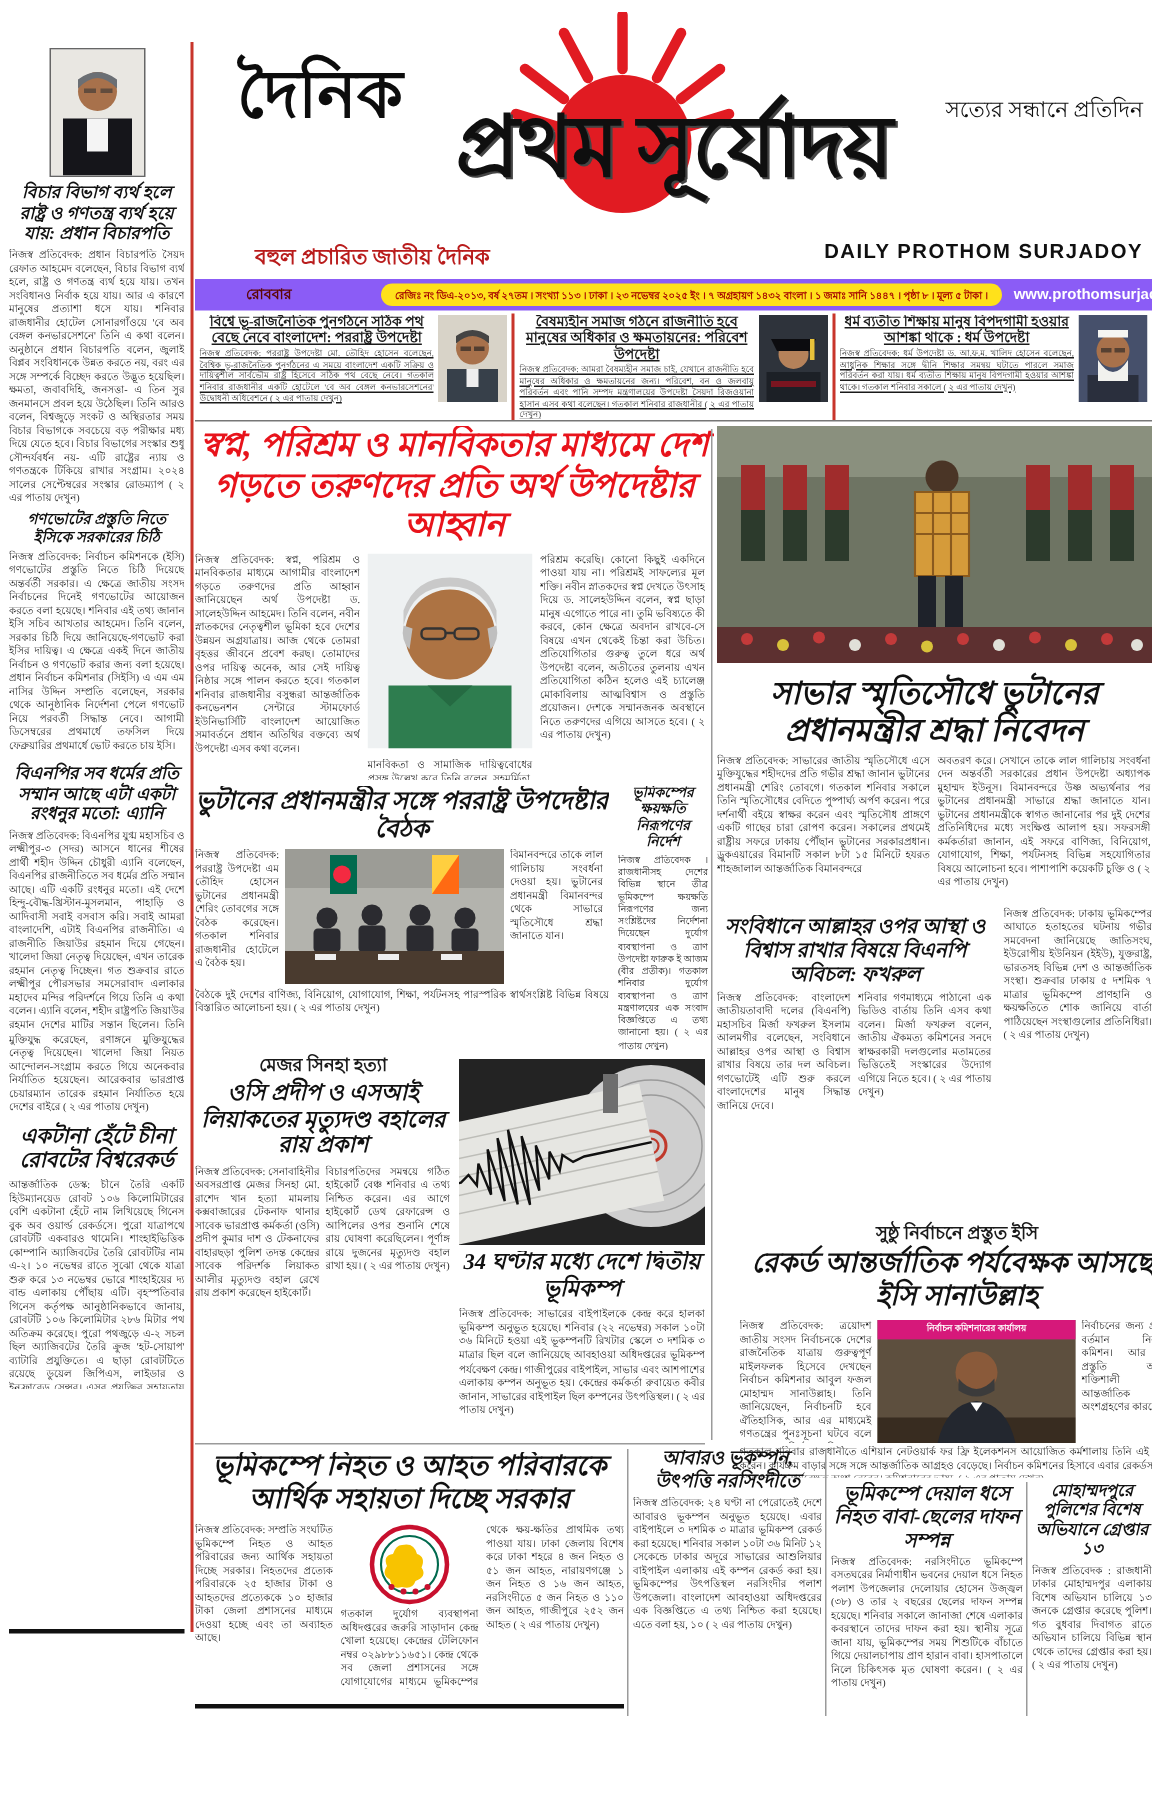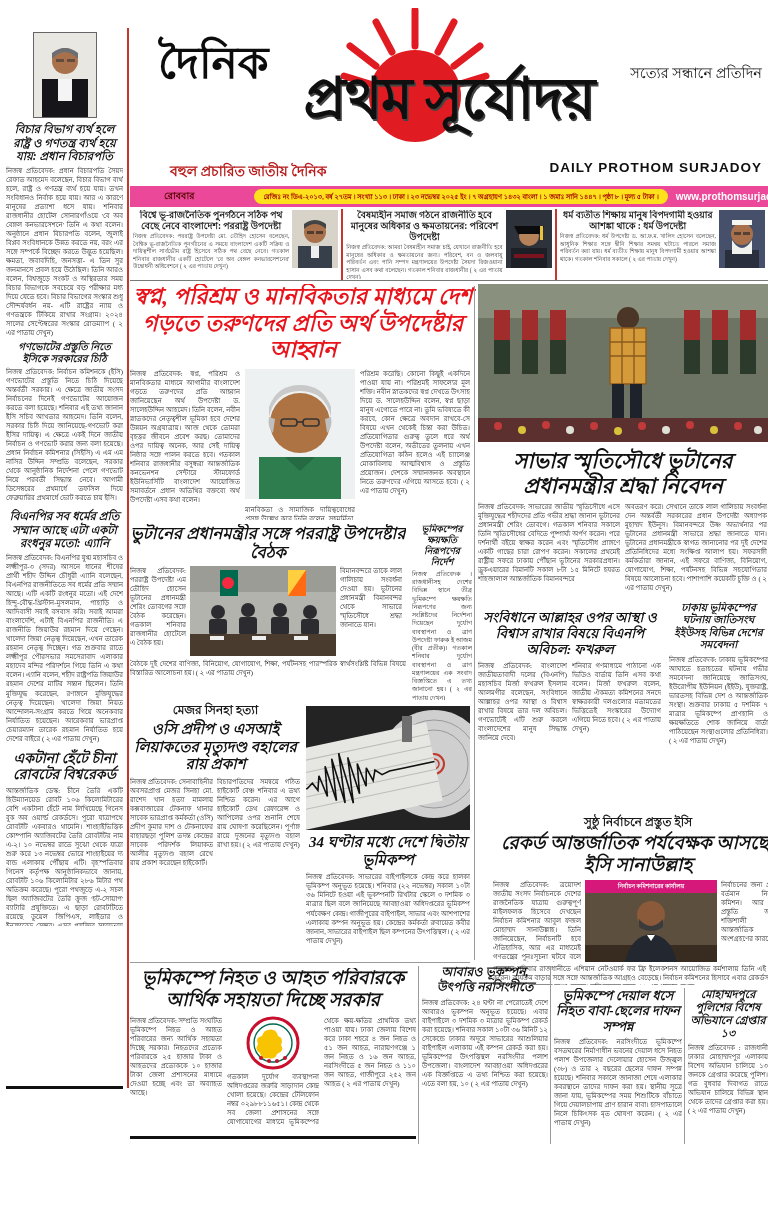--- a/index.html
+++ b/index.html
@@ -25,28 +25,28 @@
   #masthead{left:130px;top:0;width:638px;height:186px;}
   #mh-daily{position:absolute;left:28px;top:30px;font-size:44px;font-weight:900;color:#0c0c0c;}
   #mh-sun{position:absolute;left:210px;top:8px;}
   #mh-title{position:absolute;left:0;top:70px;width:638px;text-align:center;font-size:57px;font-weight:900;
             color:#0f0f0f;line-height:1;letter-spacing:-1px;text-shadow:1.5px 1.5px 0 #444;}
   #mh-motto{position:absolute;right:6px;top:62px;font-size:14.5px;font-weight:normal;color:#101010;}
   #mh-sub{position:absolute;left:40px;top:160px;font-size:14px;font-weight:bold;color:#b91c1c;}
   #mh-eng{position:absolute;right:6px;top:160px;font-size:13.5px;font-weight:bold;letter-spacing:1px;
           color:#101010;font-family:"Liberation Sans",sans-serif;}
   
-  #datebar{left:130px;top:186px;width:638px;height:21px;background:#ec4899;display:flex;align-items:center;}
+  #datebar{left:130px;top:186px;width:638px;height:21px;background:#8b5cf6;display:flex;align-items:center;}
   #datebar .day{color:#5c0606;font-weight:bold;font-size:9.5px;margin-left:34px;}
   #datebar .pill{margin-left:60px;background:#ffe11b;color:#a40000;font-size:6.6px;font-weight:bold;
                  padding:1.5px 9px;border-radius:9px;white-space:nowrap;}
   #datebar .site{margin-left:8px;color:#fff;font-weight:bold;font-size:10px;font-family:"Liberation Sans",sans-serif;}
   
   #briefs{left:130px;top:209px;width:638px;height:71px;display:flex;border-bottom:1px solid #777;}
-  .brief{flex:1;display:flex;gap:3px;padding:1px 3px;overflow:hidden;}
+  .brief{flex:1;display:flex;gap:3px;padding:1px 3px;overflow:hidden;text-decoration:underline;}
   .brief + .brief{border-left:2px solid #c8352b;}
   .brief .btxt{flex:1;overflow:hidden;}
   .brief .btitle{font-size:9.3px;font-weight:bold;text-align:center;line-height:1.2;}
   .brief .bbody{font-size:5.7px;line-height:1.3;text-align:justify;color:#333;margin-top:1px;}
   .brief svg{flex-shrink:0;}
   
   #lead{left:130px;top:284px;width:346px;height:236px;overflow:hidden;}
   #lead .ltitle{font-size:22.5px;}
   #lead .lcols{display:flex;gap:5px;margin-top:5px;}
   #lead .lcol{width:110px;height:176px;}
@@ -326,21 +326,20 @@
 
   <div id="fakhrul" class="abs">
     <div class="hl ftitle">সংবিধানে আল্লাহর ওপর আস্থা ও বিশ্বাস রাখার বিষয়ে বিএনপি অবিচল: ফখরুল</div>
     <div class="fcols">
       <div class="jtext fcol">নিজস্ব প্রতিবেদক: বাংলাদেশ জাতীয়তাবাদী দলের (বিএনপি) মহাসচিব মির্জা ফখরুল ইসলাম আলমগীর বলেছেন, সংবিধানে আল্লাহর ওপর আস্থা ও বিশ্বাস রাখার বিষয়ে তার দল অবিচল। গণভোটেই এটি শুরু করলে বাংলাদেশের মানুষ সিদ্ধান্ত জানিয়ে দেবে।</div>
       <div class="jtext fcol">শনিবার গণমাধ্যমে পাঠানো এক ভিডিও বার্তায় তিনি এসব কথা বলেন। মির্জা ফখরুল বলেন, জাতীয় ঐকমত্য কমিশনের সনদে স্বাক্ষরকারী দলগুলোর মতামতের ভিত্তিতেই সংস্কারের উদ্যোগ এগিয়ে নিতে হবে। ( ২ এর পাতায় দেখুন)</div>
     </div>
   </div>
 
   <div id="condolence" class="abs">
-    <div class="hl ctitle">ঢাকায় ভূমিকম্পের ঘটনায় জাতিসংঘ ইইউসহ বিভিন্ন দেশের সমবেদনা</div>
     <div class="jtext cbody">নিজস্ব প্রতিবেদক: ঢাকায় ভূমিকম্পের আঘাতে হতাহতের ঘটনায় গভীর সমবেদনা জানিয়েছে জাতিসংঘ, ইউরোপীয় ইউনিয়ন (ইইউ), যুক্তরাষ্ট্র, ভারতসহ বিভিন্ন দেশ ও আন্তর্জাতিক সংস্থা। শুক্রবার ঢাকায় ৫ দশমিক ৭ মাত্রার ভূমিকম্পে প্রাণহানি ও ক্ষয়ক্ষতিতে শোক জানিয়ে বার্তা পাঠিয়েছেন সংস্থাগুলোর প্রতিনিধিরা। ( ২ এর পাতায় দেখুন)</div>
   </div>
 
   <div id="sinha" class="abs">
     <div class="kicker">মেজর সিনহা হত্যা</div>
     <div class="hl stitle">ওসি প্রদীপ ও এসআই লিয়াকতের মৃত্যুদণ্ড বহালের রায় প্রকাশ</div>
     <div class="scols">
       <div class="jtext scol">নিজস্ব প্রতিবেদক: সেনাবাহিনীর অবসরপ্রাপ্ত মেজর সিনহা মো. রাশেদ খান হত্যা মামলায় কক্সবাজারের টেকনাফ থানার সাবেক ভারপ্রাপ্ত কর্মকর্তা (ওসি) প্রদীপ কুমার দাশ ও টেকনাফের বাহারছড়া পুলিশ তদন্ত কেন্দ্রের সাবেক পরিদর্শক লিয়াকত আলীর মৃত্যুদণ্ড বহাল রেখে রায় প্রকাশ করেছেন হাইকোর্ট।</div>
       <div class="jtext scol">বিচারপতিদের সমন্বয়ে গঠিত হাইকোর্ট বেঞ্চ শনিবার এ তথ্য নিশ্চিত করেন। এর আগে হাইকোর্ট ডেথ রেফারেন্স ও আপিলের ওপর শুনানি শেষে রায় ঘোষণা করেছিলেন। পূর্ণাঙ্গ রায়ে দুজনের মৃত্যুদণ্ড বহাল রাখা হয়। ( ২ এর পাতায় দেখুন)</div>
     </div>

